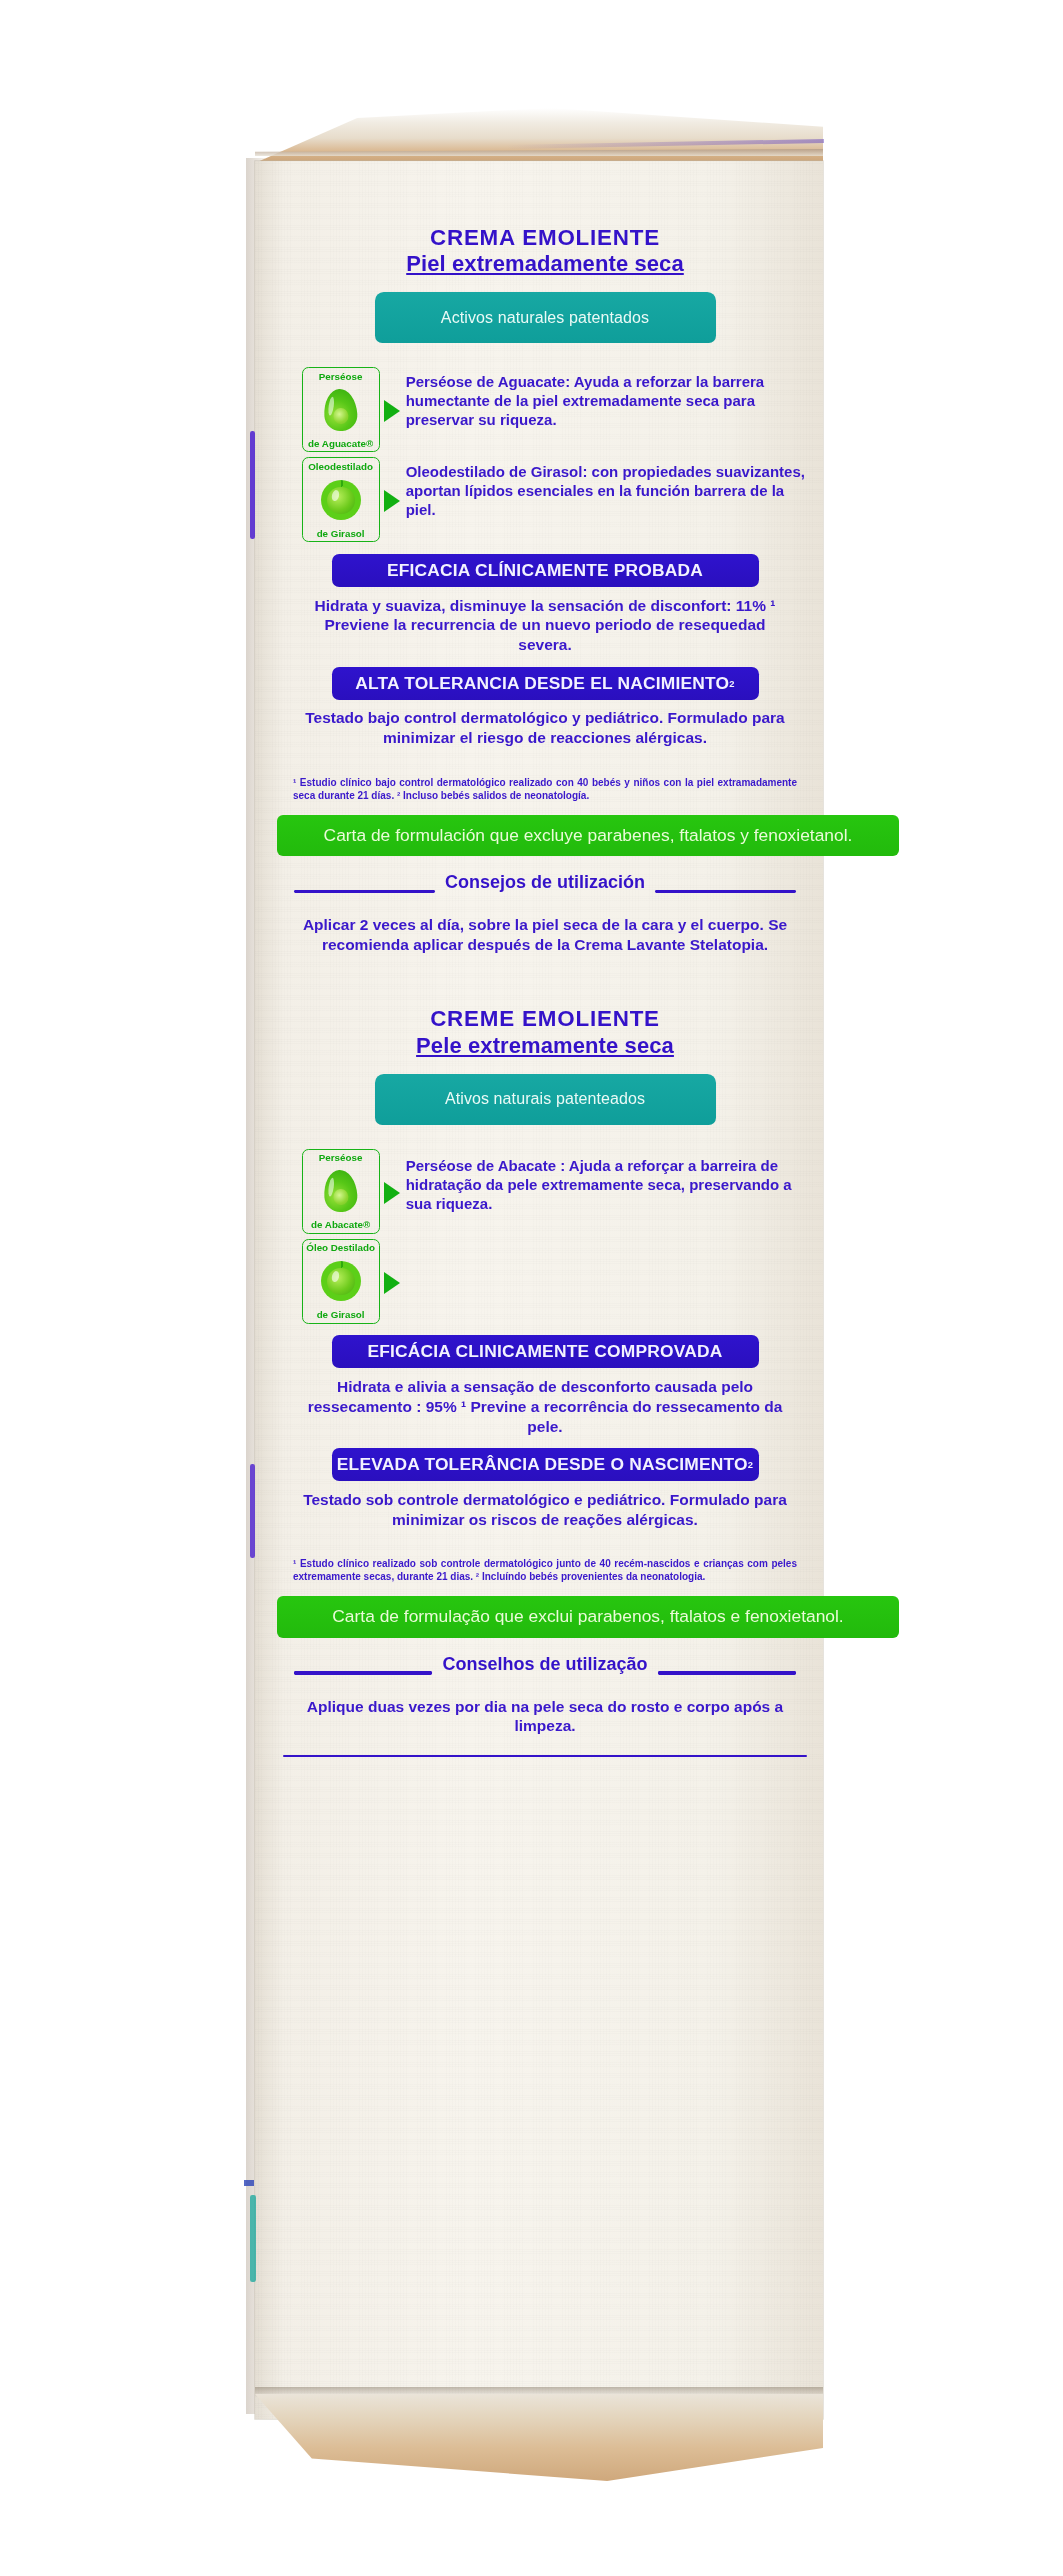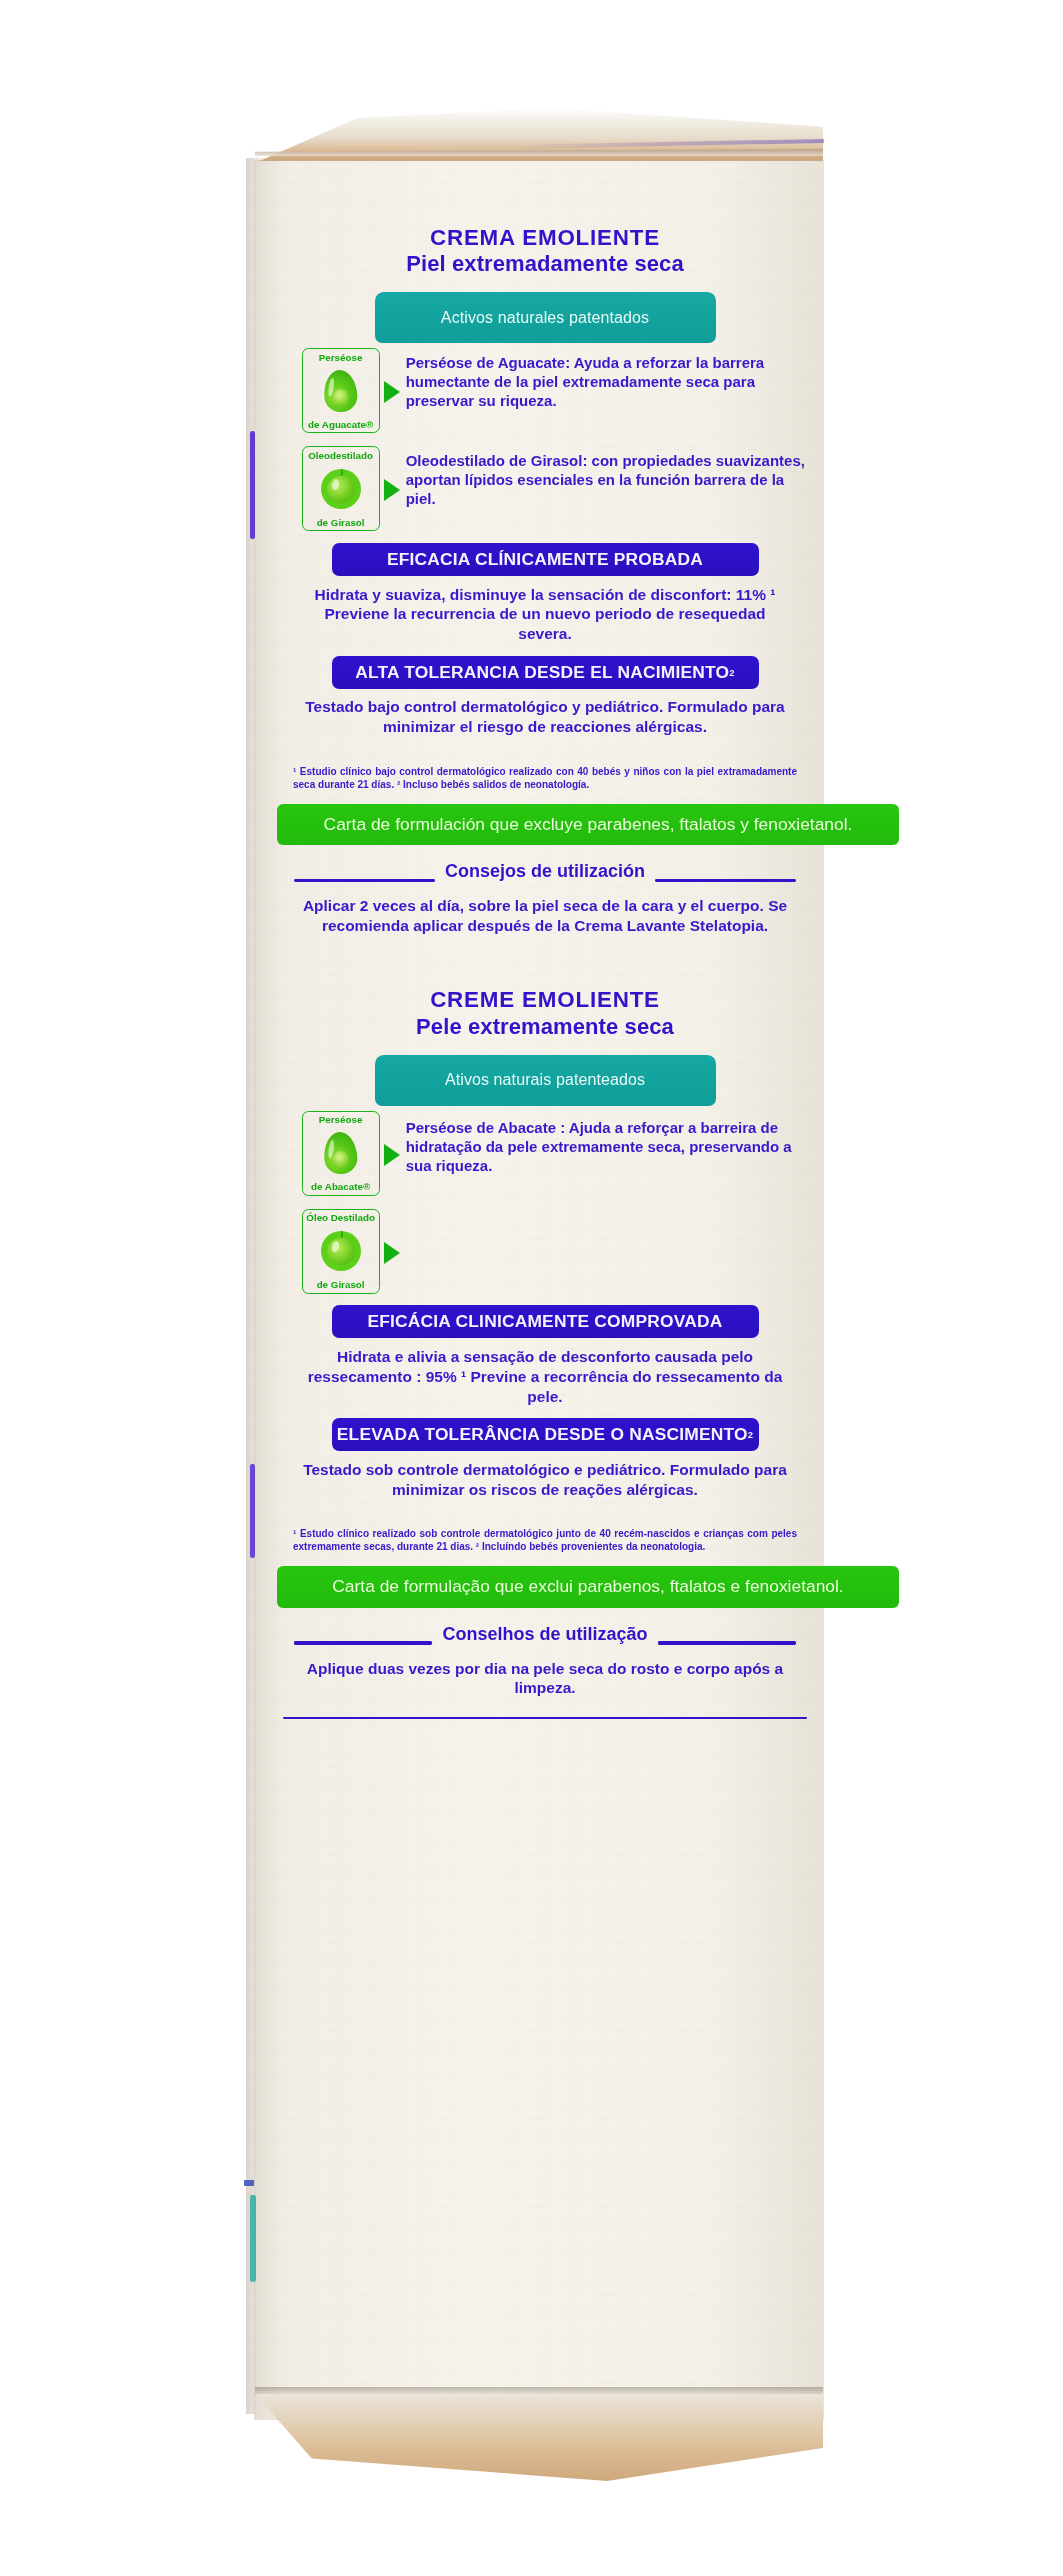--- a/index.html
+++ b/index.html
@@ -95,37 +95,37 @@
 
   .panel{padding:0 16px;}
 
   .title-block{text-align:center;}
   .title-main{
     font-size:22.4px;font-weight:bold;letter-spacing:0.8px;
     color:#3412c9;line-height:1.18;
   }
   .title-sub{
     font-size:22px;font-weight:bold;color:#3412c9;
-    letter-spacing:0.1px;line-height:1.2;
+    letter-spacing:0.1px;line-height:1.2;text-decoration:underline;
   }
 
   
   .teal-banner{
     margin:14.5px auto 0 auto;
     width:341px;height:51px;
     background:linear-gradient(to bottom,#17a8a3,#0f9e9a);
     border-radius:8.7px 8.7px 7.2px 7.2px;
     color:#eafaf6;
     font-size:16px;
     display:flex;align-items:center;justify-content:center;
     letter-spacing:0.1px;
   }
 
   
-  .actives{margin-top:5px;display:flex;flex-direction:column;gap:13px;}
+  .actives{margin-top:24px;display:flex;flex-direction:column;gap:5px;}
   .active-row{display:flex;align-items:flex-start;gap:0px;}
   .badge{
     width:78px;min-width:78px;height:85px;
     border:1.8px solid #17b317;border-radius:6.5px;
     display:flex;flex-direction:column;align-items:center;justify-content:space-between;
     padding:3.6px 1.4px 2.9px 1.4px;box-sizing:border-box;
     margin-left:24.6px;
   }
   .badge-top,.badge-bot{
     color:#0fa80f;font-size:9.8px;font-weight:bold;line-height:1;white-space:nowrap;
@@ -213,21 +213,21 @@
 
   
   .advice{margin-top:16px;}
   .advice-head{
     display:flex;align-items:flex-end;justify-content:center;gap:10px;
     padding:0 17.4px;
   }
   .advice-rule{height:3.6px;background:#3412c9;flex:1;border-radius:1.4px;}
   .advice-title{font-size:18px;font-weight:bold;color:#3412c9;white-space:nowrap;}
   .advice-body{
-    margin-top:14px;text-align:center;padding:0 20px;
+    margin-top:22px;text-align:center;padding:0 20px;
     font-size:15.5px;line-height:1.26;font-weight:bold;color:#3a18cb;
   }
   .end-rule{
     margin:19px auto 0 auto;width:524px;height:2.9px;background:#3412c9;border-radius:1.4px;
   }
 
   .section-gap{height:52px;}
 </style>
 </head>
 <body>

